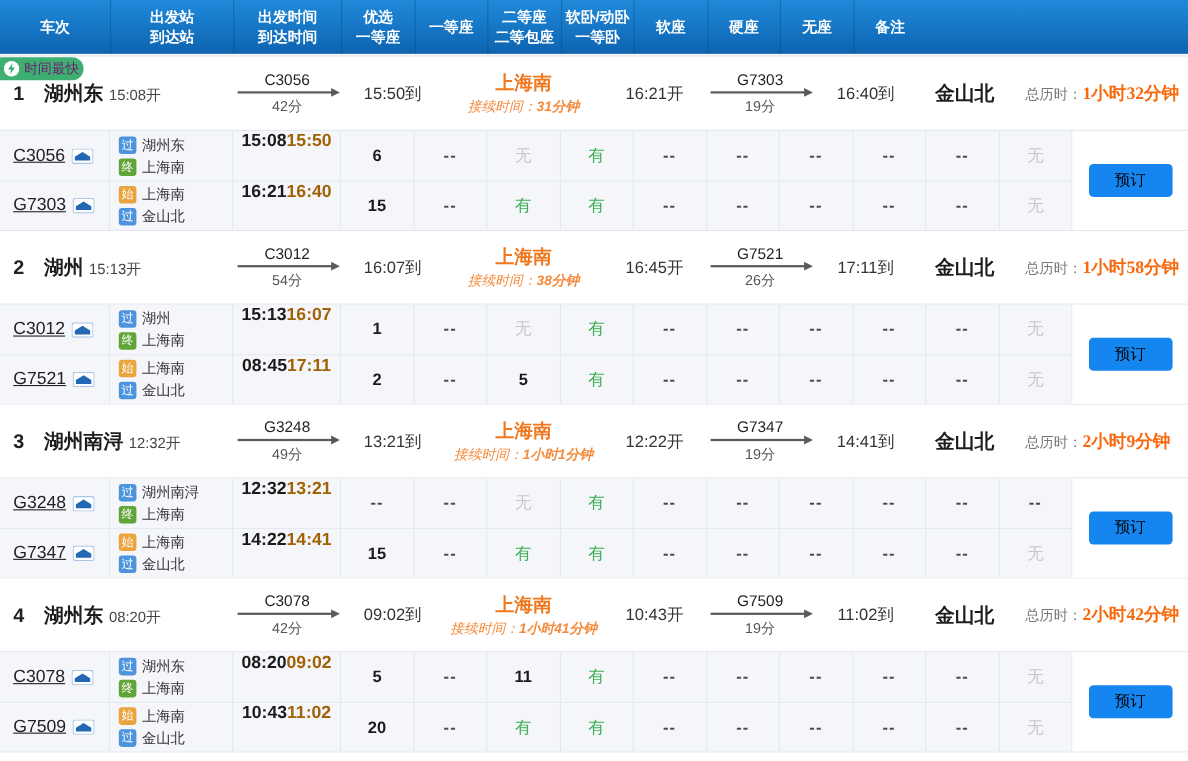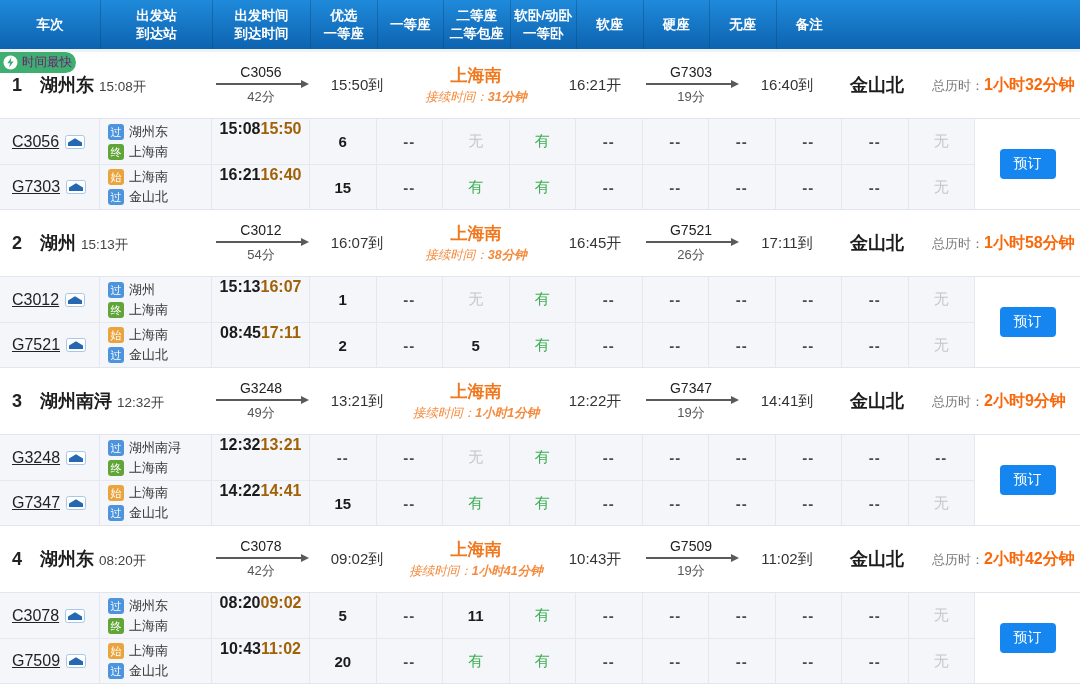--- a/index.html
+++ b/index.html
@@ -44,21 +44,21 @@
     content: ''; position: absolute; right: -3px; top: -3px;
     border-left: 8px solid #5a5a5a; border-top: 4px solid transparent; border-bottom: 4px solid transparent;
   }
   .ab-dur { font-size: 13px; color: #555; }
   .s-time { width: 86px; text-align: center; font-size: 15px; color: #333; }
   .s-transfer { width: 152px; text-align: center; }
   .via { font-size: 17px; font-weight: 600; color: #f0781e; margin-bottom: 2px; }
   .tr-line { font-size: 12.5px; color: #f58a3c; font-style: italic; }
   .tr-val { font-weight: 700; }
   .s-to { width: 94px; text-align: center; font-size: 18px; font-weight: 600; color: #1d1d1d; }
-  .s-total { flex: 1; padding-left: 8px; font-size: 13px; color: #777; white-space: nowrap; }
+  .s-total { flex: 1; padding-left: 8px; font-size: 13px; color: #777; white-space: nowrap; font-family: Liberation Serif, serif; }
   .total-val { font-size: 16px; font-weight: 700; color: #f7690c; }
   
   .details { display: flex; border-top: 1px solid #e0e5ee; border-bottom: 1px solid #e0e5ee; }
   .rows { width: 975px; }
   .train-row {
     display: grid; grid-template-columns: 100px 112px 98px repeat(10, 66.5px);
     height: 45px; background: #f5f6fa;
   }
   .train-row + .train-row { border-top: 1px solid #e4e8f0; }
   .cell { border-right: 1px solid #e4e8f0; }
@@ -77,22 +77,22 @@
   .times-cell { display: flex; flex-direction: row; justify-content: center; text-align: center; }
   .dep { font-size: 16px; font-weight: 700; color: #1b1b1b; line-height: 20px; }
   .arr { font-size: 16px; font-weight: 700; color: #a16207; line-height: 20px; }
   .seat-cell { display: flex; align-items: center; justify-content: center; font-size: 15px; }
   .s-avail { color: #3cae53; }
   .s-none  { color: #c6c6cc; }
   .s-dash  { color: #4a4a4a; font-weight: 700; letter-spacing: 1px; }
   .s-num   { color: #1b1b1b; font-weight: 700; }
   .book-cell { width: 105px; display: flex; align-items: center; justify-content: center; background: #fff; }
   .book-btn {
-    width: 56px; height: 30px; border: none; border-radius: 4px;
-    background: #1586f0; color: #ffffff; font-size: 14px; cursor: pointer;
+    width: 76px; height: 30px; border: none; border-radius: 4px;
+    background: #1586f0; color: #000000; font-size: 14px; cursor: pointer;
     font-family: Liberation Mono, monospace;
   }
 </style>
 </head>
 <body>
 
 <header class="grid-head top-header">
   <div class="hcell">车次</div>
   <div class="hcell">出发站
 到达站</div>

